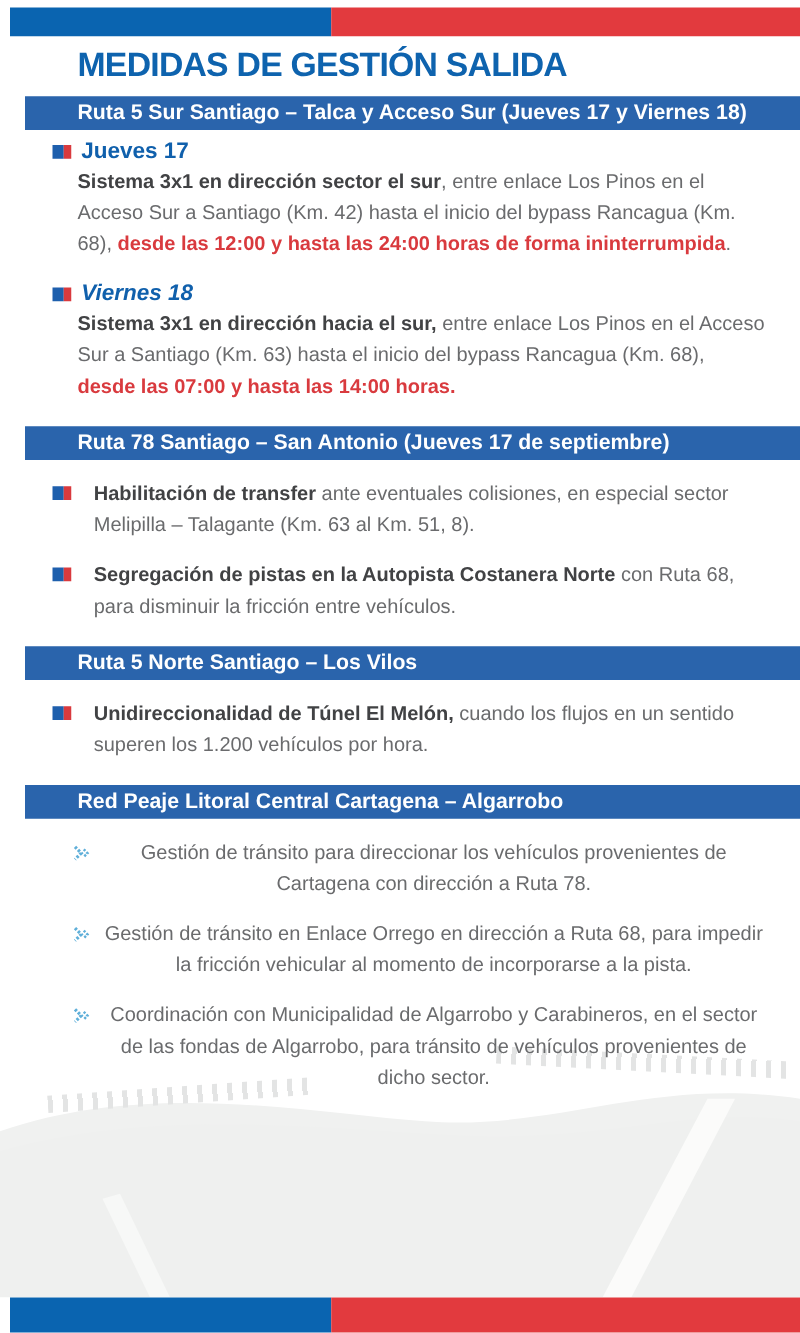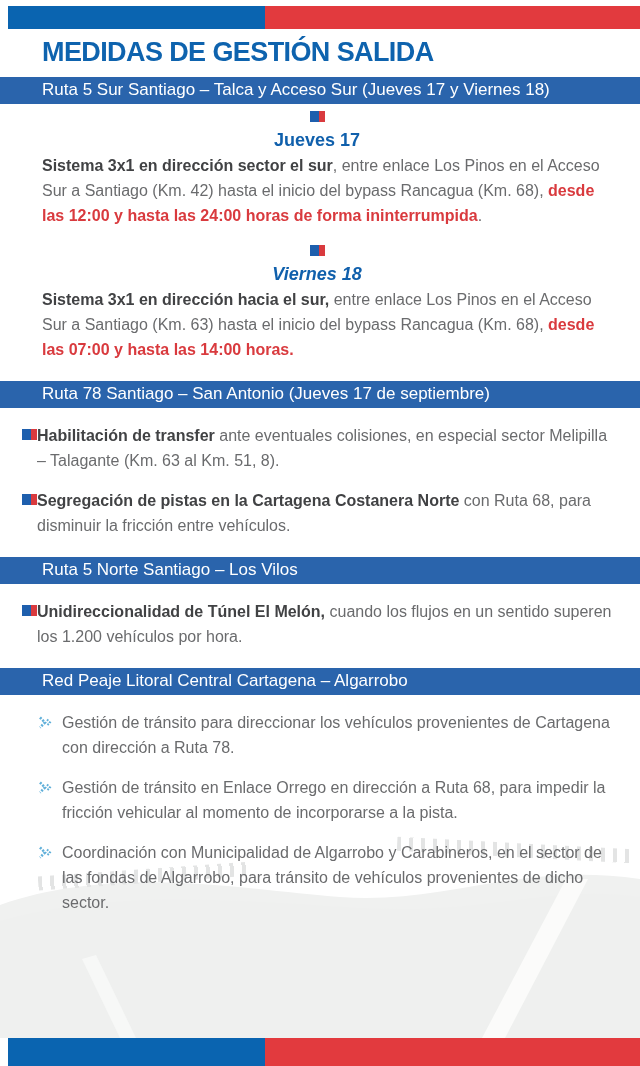--- a/index.html
+++ b/index.html
@@ -18,48 +18,48 @@
     width:640px;height:1066px;position:relative;overflow:hidden;
     background:#ffffff;
     font-family:"Liberation Sans","DejaVu Sans",sans-serif;
   }
   
   .top-bar{position:absolute;top:6px;left:8px;right:0;height:23px;display:flex;z-index:2;}
   .bottom-bar{position:absolute;bottom:0;left:8px;right:0;height:28px;display:flex;z-index:2;}
   .bar-blue{width:257px;background:var(--brand-blue);}
   .bar-red{flex:1;background:var(--brand-red);}
   
-  .content{position:relative;z-index:1;padding-top:38px;}
+  .content{position:relative;z-index:1;padding-top:38px;padding-left:20px;}
   .page-title{
     margin:0 30px 0 42px;
     color:var(--title-blue);
     font-size:27px;font-weight:bold;line-height:28px;letter-spacing:-0.6px;
   }
   .section-bar{
     background:var(--bar-blue);color:#ffffff;
-    font-size:17px;font-weight:normal;line-height:20px;
+    font-size:17px;font-weight:bold;line-height:20px;
     padding:3px 8px 4px 42px;
     margin-top:19px;
   }
   .content > .section-bar:first-of-type{margin-top:11px;}
   .day-title{
     display:flex;align-items:center;gap:8px;
     margin:6px 28px 2px 22px;
-    color:var(--day-blue);font-size:18px;font-weight:bold;line-height:21px;flex-direction:column;
+    color:var(--day-blue);font-size:18px;font-weight:bold;line-height:21px;
   }
   .rich-para + .day-title{margin-top:16px;font-style:italic;}
   .rich-para{
     margin:0 28px 0 42px;
     color:var(--text-gray);font-size:16px;line-height:25px;
   }
   .flag-item,.chevron-item{
-    display:flex;gap:0;align-items:flex-start;
+    display:flex;gap:18px;align-items:flex-start;
     margin:15px 28px 0 22px;
   }
-  .chevron-item{margin-left:38px;gap:9px;}
+  .chevron-item{margin-left:38px;gap:9px;text-align:center;}
   .item-text{margin:0;color:var(--text-gray);font-size:16px;line-height:25px;}
   .seg-bold{color:var(--text-dark);font-weight:bold;}
   .seg-red{color:var(--text-red);font-weight:bold;}
   .seg-normal{color:var(--text-gray);}
   
   .flag-icon{flex:none;display:inline-flex;width:15px;height:11px;margin-top:6px;}
   .day-title .flag-icon{margin-top:1px;}
   .flag-icon .fb{width:9px;background:#1E5FAD;}
   .flag-icon .fr{flex:1;background:#D93A3E;}
   .chev{flex:none;display:inline-flex;margin-top:6px;}
@@ -116,21 +116,21 @@
         <span class="fb"></span>
         <span class="fr"></span>
       </span>
       <p class="item-text"><span class="seg-bold">Habilitación de transfer</span><span class="seg-normal"> ante eventuales colisiones, en especial sector Melipilla – Talagante (Km. 63 al Km. 51, 8).</span></p>
     </div>
     <div class="flag-item">
       <span class="flag-icon">
         <span class="fb"></span>
         <span class="fr"></span>
       </span>
-      <p class="item-text"><span class="seg-bold">Segregación de pistas en la Cartagena Costanera Norte</span><span class="seg-normal"> con Ruta 68, para disminuir la fricción entre vehículos.</span></p>
+      <p class="item-text"><span class="seg-bold">Segregación de pistas en la Autopista Costanera Norte</span><span class="seg-normal"> con Ruta 68, para disminuir la fricción entre vehículos.</span></p>
     </div>
     <div class="section-bar">Ruta 5 Norte Santiago – Los Vilos</div>
     <div class="flag-item">
       <span class="flag-icon">
         <span class="fb"></span>
         <span class="fr"></span>
       </span>
       <p class="item-text"><span class="seg-bold">Unidireccionalidad de Túnel El Melón,</span><span class="seg-normal"> cuando los flujos en un sentido superen los 1.200 vehículos por hora.</span></p>
     </div>
     <div class="section-bar">Red Peaje Litoral Central Cartagena – Algarrobo</div>

